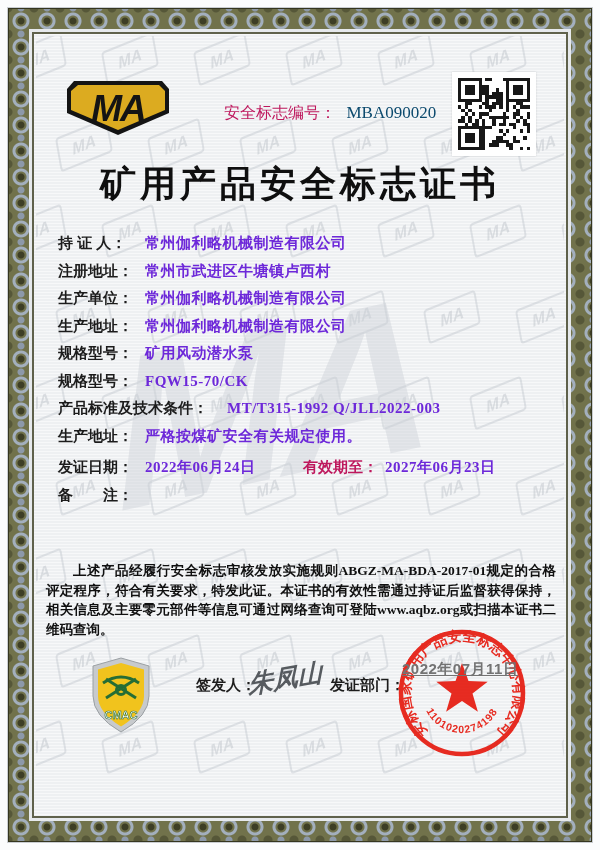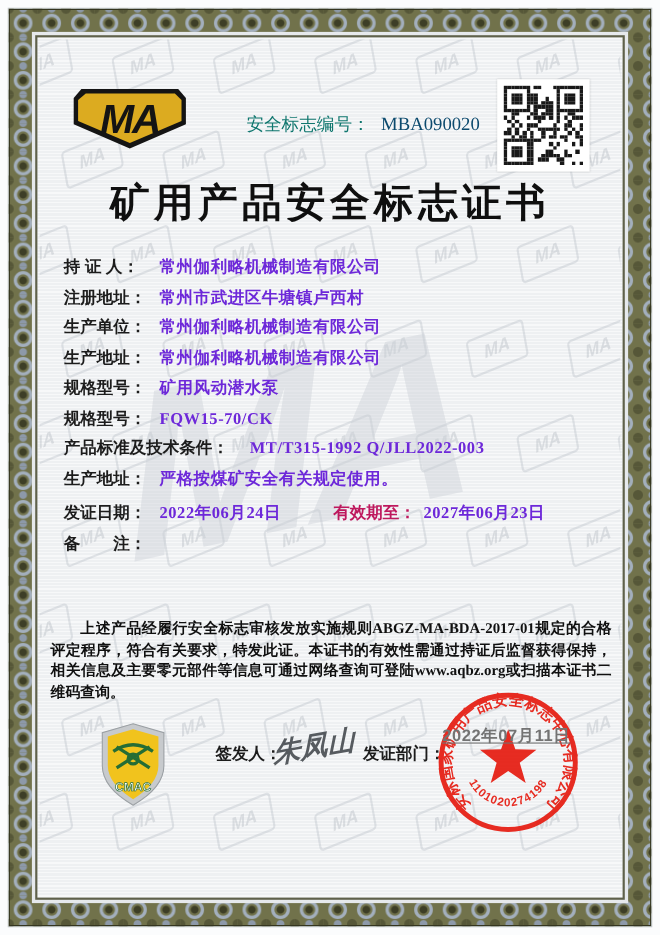--- a/index.html
+++ b/index.html
@@ -30,21 +30,21 @@
       border-radius:4px;color:rgba(176,182,190,.38);
       transform:rotate(-22deg) skewX(-12deg);
       font:italic 900 16px "Liberation Sans",sans-serif;
       display:flex;align-items:center;justify-content:center;}
   .big-wm{position:absolute;left:110px;top:280px;z-index:1;
       font:italic 900 215px "Liberation Sans",sans-serif;
       color:rgba(203,208,214,.45);transform:rotate(-12deg) skewX(-8deg);letter-spacing:-10px;}
   
   .ma-logo{position:absolute;left:66px;top:80px;z-index:2;}
   .certno{position:absolute;left:224px;top:103px;z-index:2;white-space:nowrap;}
-  .certno .lab{font:400 16px "Liberation Sans",sans-serif;color:#0f766e;}
+  .certno .lab{font:400 16px "Liberation Sans",sans-serif;color:#be185d;}
   .certno .num{font:400 17px "Liberation Serif",serif;color:#0c4a6e;margin-left:6px;}
   .qr{position:absolute;left:452px;top:72px;width:84px;height:84px;background:#fff;
       padding:6px;box-sizing:border-box;display:grid;
       grid-template-columns:repeat(21,1fr);grid-auto-rows:1fr;z-index:2;
       box-shadow:0 0 2px rgba(0,0,0,.15);}
   .qr i{display:block;}
   .qr i.d{background:#181818;}
   .title{position:absolute;left:0;right:0;top:160px;text-align:center;z-index:2;
          font:900 36px "Liberation Serif",serif;color:#0f0f0f;letter-spacing:4px;margin:0;}
   

